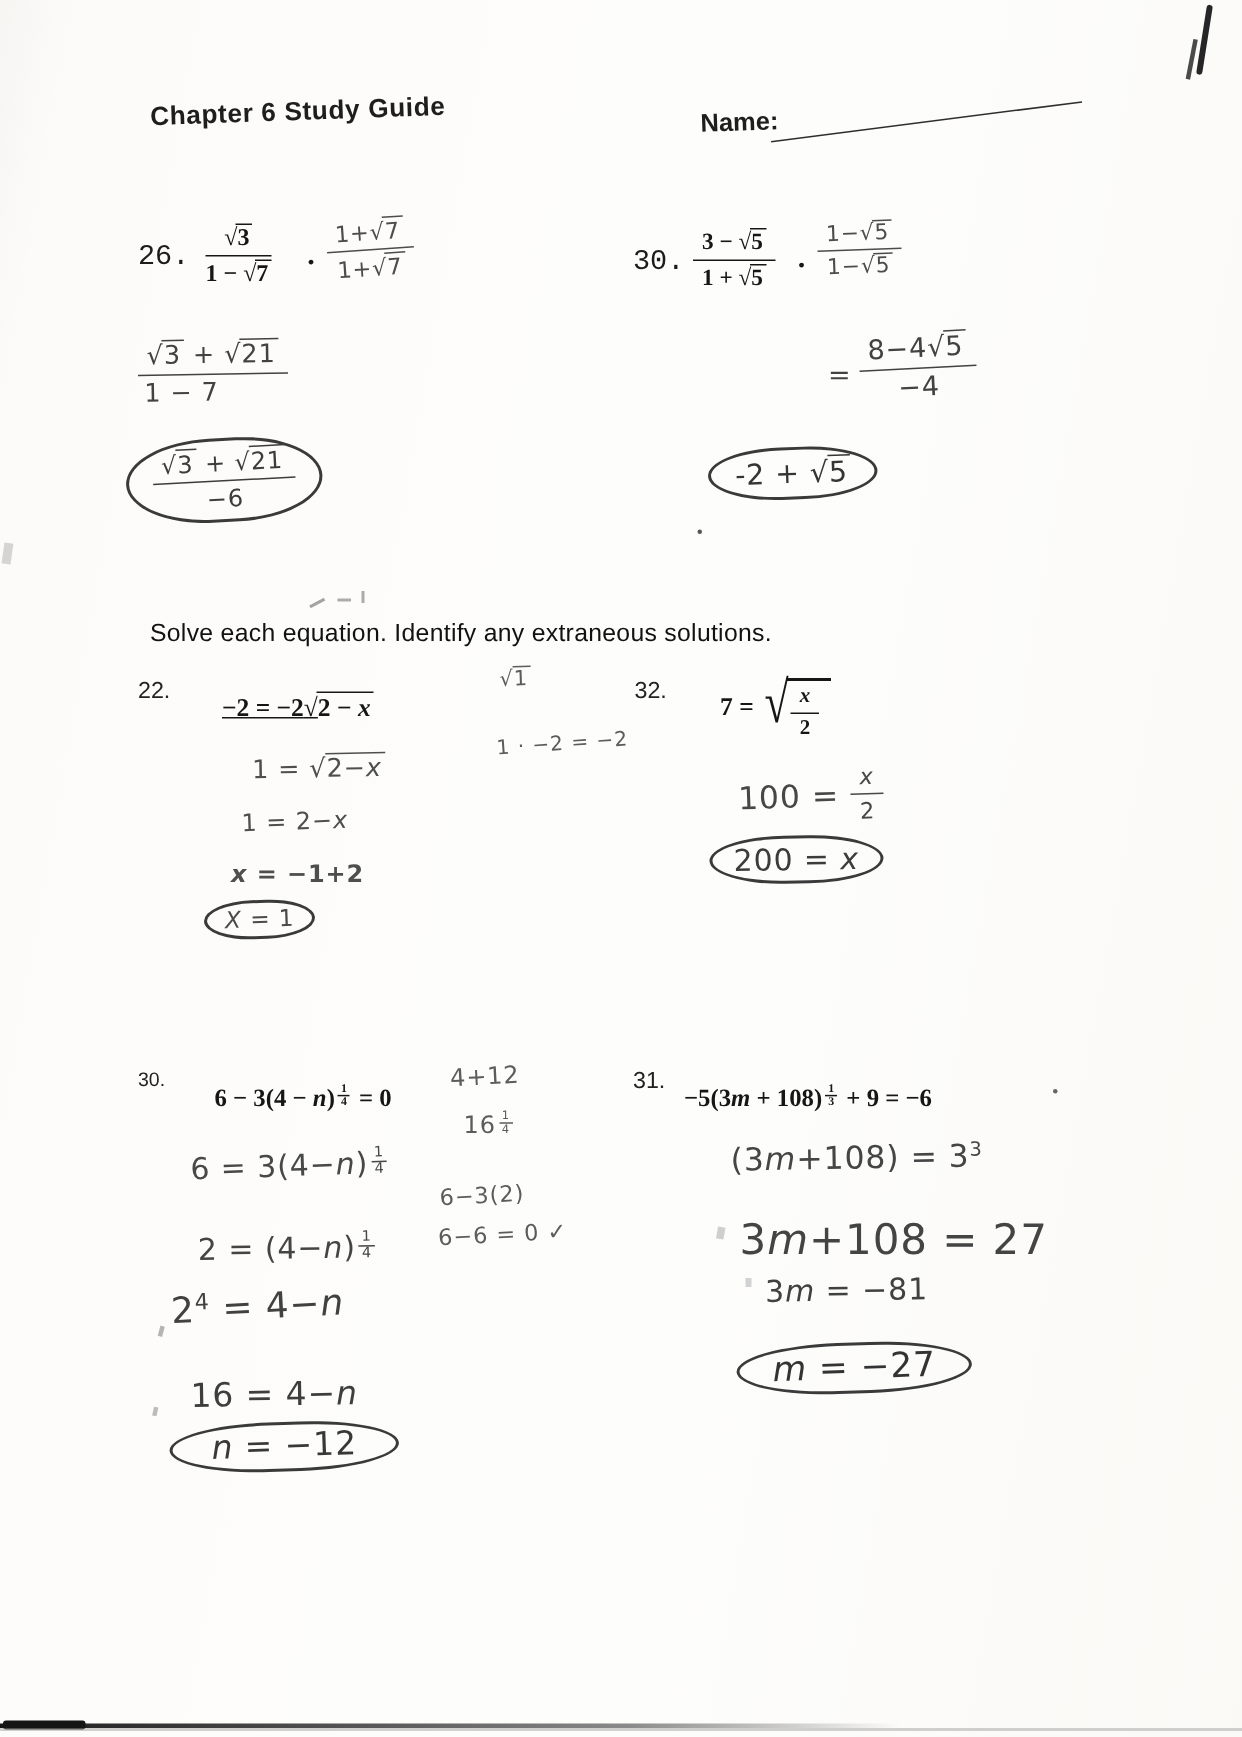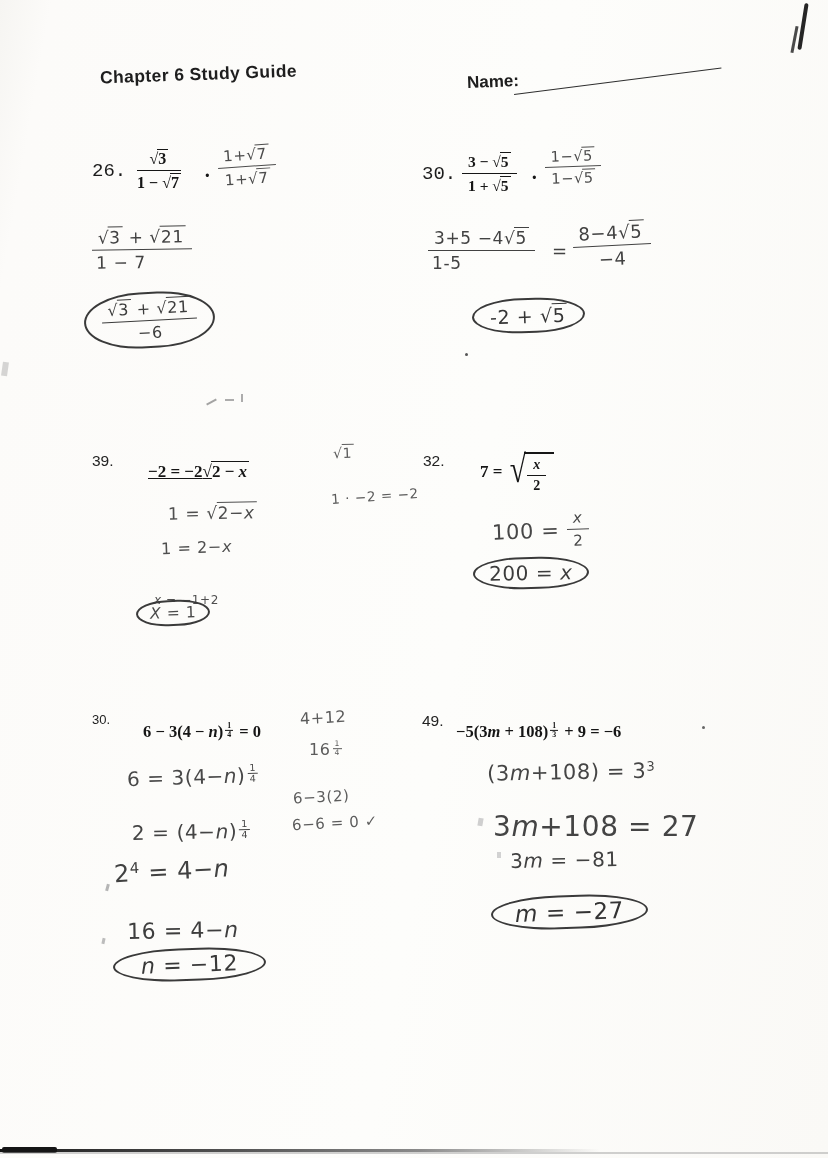--- a/index.html
+++ b/index.html
@@ -84,47 +84,44 @@
   <div class="pos plabel" style="left:422px;top:163px;font-size:19px;">30.</div>
   <div class="pos pm frac" style="left:462px;top:152px;font-size:15.5px;">
     <span class="fnum">3 − <span class="rt"><span class="rs">√</span><span class="ov">5</span></span></span>
     <span class="fden">1 + <span class="rt"><span class="rs">√</span><span class="ov">5</span></span></span>
   </div>
   <div class="pos pm" style="left:531px;top:166px;font-size:20px;">·</div>
   <div class="pos hw frac" style="left:545px;top:147px;font-size:14.5px;transform:rotate(-2deg);color:#4c4c4c;">
     <span class="fnum">1−<span class="rt"><span class="rs">√</span><span class="ov">5</span></span></span>
     <span class="fden">1−<span class="rt"><span class="rs">√</span><span class="ov">5</span></span></span>
   </div>
-  <div class="pos hw frac" style="left:428px;top:227px;font-size:17px;">
-    <span class="fnum">3+5 −4<span class="rt"><span class="rs">√</span><span class="ov">5</span></span></span>
-    <span class="fden fden-left">1-5</span>
-  </div>
   <div class="pos hw" style="left:552px;top:240px;font-size:18px;">=</div>
   <div class="pos hw frac" style="left:573px;top:221px;font-size:18px;transform:rotate(-3deg);">
     <span class="fnum">8−4<span class="rt"><span class="rs">√</span><span class="ov">5</span></span></span>
     <span class="fden">−4</span>
   </div>
   <div class="pos" style="left:472px;top:298px;transform:rotate(-2deg);">
     <span class="oval hw" style="font-size:19px;color:#353535;">-2 + <span class="rt"><span class="rs">√</span><span class="ov">5</span></span></span>
   </div>
   <div class="artifact" style="left:465px;top:353px;width:3px;height:3px;background:#555;border-radius:50%;"></div>
 
   <div class="artifact" style="left:206px;top:401px;width:11px;height:2px;background:#7d7d7d;transform:rotate(-28deg);opacity:.7;"></div>
   <div class="artifact" style="left:225px;top:399px;width:9px;height:1.6px;background:#8a8a8a;opacity:.7;"></div>
   <div class="artifact" style="left:241px;top:394px;width:1.6px;height:8px;background:#8a8a8a;opacity:.7;"></div>
   <div class="artifact" style="left:2px;top:362px;width:6px;height:14px;background:#adadad;opacity:.5;transform:rotate(8deg);"></div>
 
+  <div class="pos" style="left:100px;top:413px;font-size:16.5px;font-weight:500;letter-spacing:.2px;color:#121212;">Solve each equation. Identify any extraneous solutions.</div>
 
-  <div class="pos slabel" style="left:92px;top:452px;font-size:15.5px;">39.</div>
+  <div class="pos slabel" style="left:92px;top:452px;font-size:15.5px;">22.</div>
   <div class="pos pm" style="left:148px;top:461px;font-size:17px;text-decoration:underline;">−2 = −2<span class="rt"><span class="rs">√</span><span class="ov">2 − <i>x</i></span></span></div>
   <div class="pos hw faint" style="left:333px;top:444px;font-size:14px;transform:rotate(-2deg);"><span class="rt"><span class="rs">√</span><span class="ov">1</span></span></div>
   <div class="pos hw faint" style="left:331px;top:488px;font-size:13.5px;transform:rotate(-4deg);">1 · −2 = −2</div>
   <div class="pos hw" style="left:168px;top:502px;font-size:17px;transform:rotate(-1deg);color:#4e4e4e;">1 = <span class="rt"><span class="rs">√</span><span class="ov">2−<i>x</i></span></span></div>
   <div class="pos hw" style="left:161px;top:538px;font-size:16px;transform:rotate(-2deg);color:#4e4e4e;">1 = 2−<i>x</i></div>
-  <div class="pos hw" style="left:154px;top:593px;font-size:12px;color:#4e4e4e;"><i>x</i> = −1+2</div>
+  <div class="pos hw" style="left:154px;top:573px;font-size:16px;color:#4e4e4e;font-weight:bold;"><i>x</i> = −1+2</div>
   <div class="pos" style="left:136px;top:600px;transform:rotate(-2deg);">
     <span class="oval hw" style="font-size:15.5px;padding:2px 12px;color:#4a4a4a;"><i>X</i> = 1</span>
   </div>
 
   <div class="pos slabel" style="left:423px;top:452px;font-size:15.5px;">32.</div>
   <div class="pos pm" style="left:480px;top:452px;font-size:17px;">
     <span>7 =</span>
     <span class="bigrad">
       <span class="bigrs">√</span>
       <span class="bigun">
@@ -167,21 +164,21 @@
         <span class="sfd">4</span>
       </sup></div>
   <div class="pos hw" style="left:114px;top:857px;font-size:24px;transform:rotate(-3deg);color:#414141;">2<sup class="sp">4</sup> = 4−<i>n</i></div>
   <div class="pos hw" style="left:127px;top:918px;font-size:22px;transform:rotate(-1deg);color:#3e3e3e;">16 = 4−<i>n</i></div>
   <div class="pos" style="left:113px;top:948px;transform:rotate(-2deg);">
     <span class="oval hw" style="font-size:22px;padding:2px 26px;color:#383838;"><i>n</i> = −12</span>
   </div>
   <div class="artifact" style="left:106px;top:884px;width:3px;height:7px;background:#b5b5b5;transform:rotate(15deg);"></div>
   <div class="artifact" style="left:102px;top:938px;width:3px;height:6px;background:#bcbcbc;transform:rotate(12deg);"></div>
 
-  <div class="pos slabel" style="left:422px;top:712px;font-size:15.5px;">49.</div>
+  <div class="pos slabel" style="left:422px;top:712px;font-size:15.5px;">31.</div>
   <div class="pos pm" style="left:456px;top:722px;font-size:16.5px;">−5(3<i>m</i> + 108)<sup class="sf">
         <span class="sfn">1</span>
         <span class="sfd">3</span>
       </sup> + 9 = −6</div>
   <div class="pos hw" style="left:487px;top:760px;font-size:21px;transform:rotate(-1deg);color:#454545;">(3<i>m</i>+108) = 3<sup class="sp">3</sup></div>
   <div class="pos hw" style="left:493px;top:810px;font-size:28px;color:#444;">3<i>m</i>+108 = 27</div>
   <div class="pos hw" style="left:510px;top:848px;font-size:20px;transform:rotate(-1deg);color:#414141;">3<i>m</i> = −81</div>
   <div class="pos" style="left:491px;top:895px;transform:rotate(-2deg);">
     <span class="oval hw" style="font-size:23px;padding:2px 22px;color:#333;"><i>m</i> = −27</span>
   </div>

